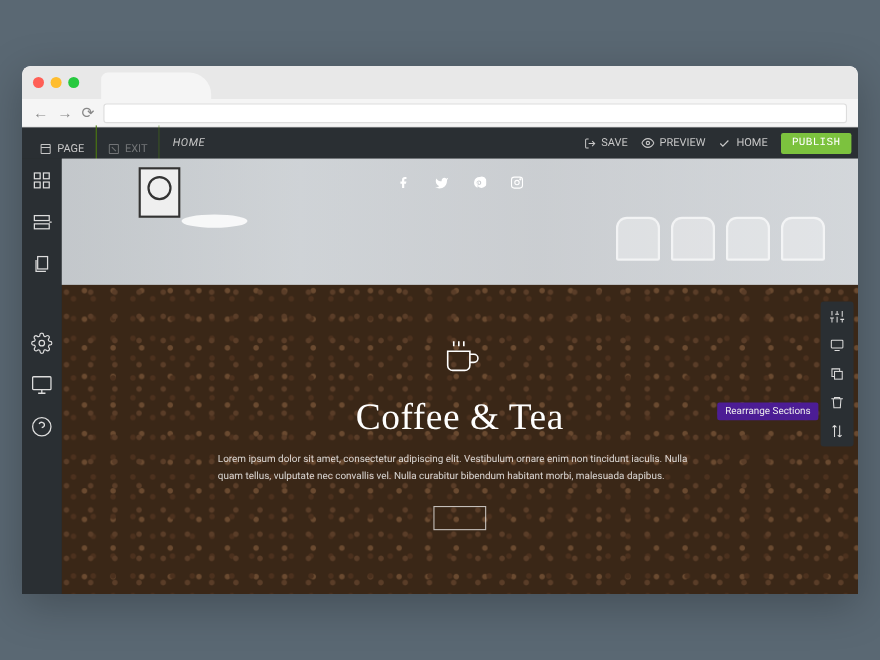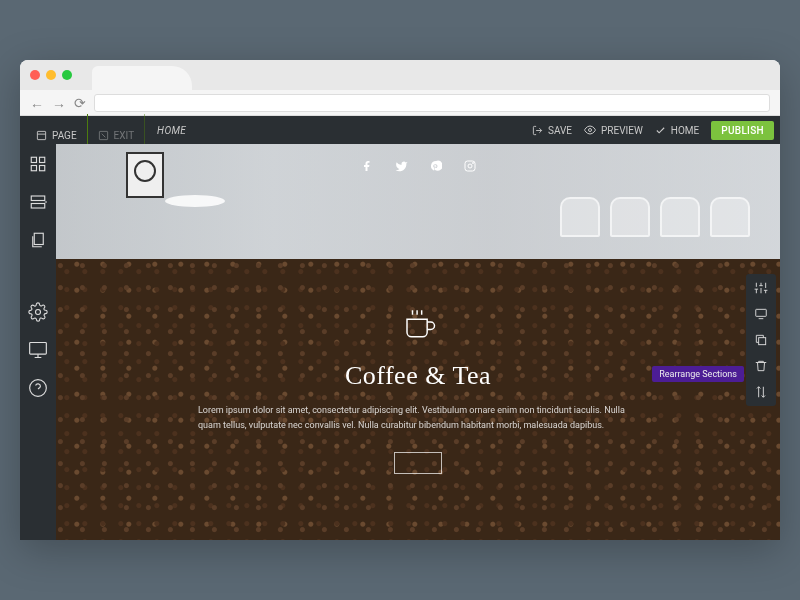--- a/index.html
+++ b/index.html
@@ -82,20 +82,21 @@
 .top-page-label { margin-left: 12px; letter-spacing: .4px; font-style: italic; }
 .top-right { margin-left: auto; display: flex; align-items: center; gap: 12px; }
 .top-action { display: flex; align-items: center; gap: 5px; cursor: pointer; }
 .publish-btn {
   background: #7cc23e;
   color: #fff;
   padding: 4px 10px;
   border-radius: 2px;
   font-weight: 500;
   letter-spacing: .3px;
+  font-family: Liberation Mono, monospace;
 }
 .main-row { flex: 1; display: flex; position: relative; }
 .left-rail {
   width: 36px;
   background: #2a2f33;
   display: flex;
   flex-direction: column;
   align-items: center;
   padding-top: 10px;
   gap: 18px;
@@ -127,21 +128,21 @@
               #3a2717;
   height: 285px;
   position: relative;
   display: flex;
   flex-direction: column;
   align-items: center;
   padding-top: 40px;
   color: #fff;
 }
 .cup-icon { width: 48px; height: 48px; display: flex; align-items: center; justify-content: center; margin-bottom: 14px; }
-.coffee-title { font-family: Georgia, serif; font-weight: 300; font-size: 26px; letter-spacing: .5px; margin-bottom: 12px; }
+.coffee-title { font-family: Georgia, serif; font-weight: 300; font-size: 34px; letter-spacing: .5px; margin-bottom: 12px; }
 .coffee-body { width: 440px; text-align: left; font-size: 9px; line-height: 1.7; color: rgba(255,255,255,0.8); }
 .cta-outline {
   margin-top: 18px;
   border: 1px solid rgba(255,255,255,0.7);
   padding: 5px 16px;
   font-size: 9px;
   color: rgba(255,255,255,0.85);
 }
 .right-panel {
   position: absolute;

